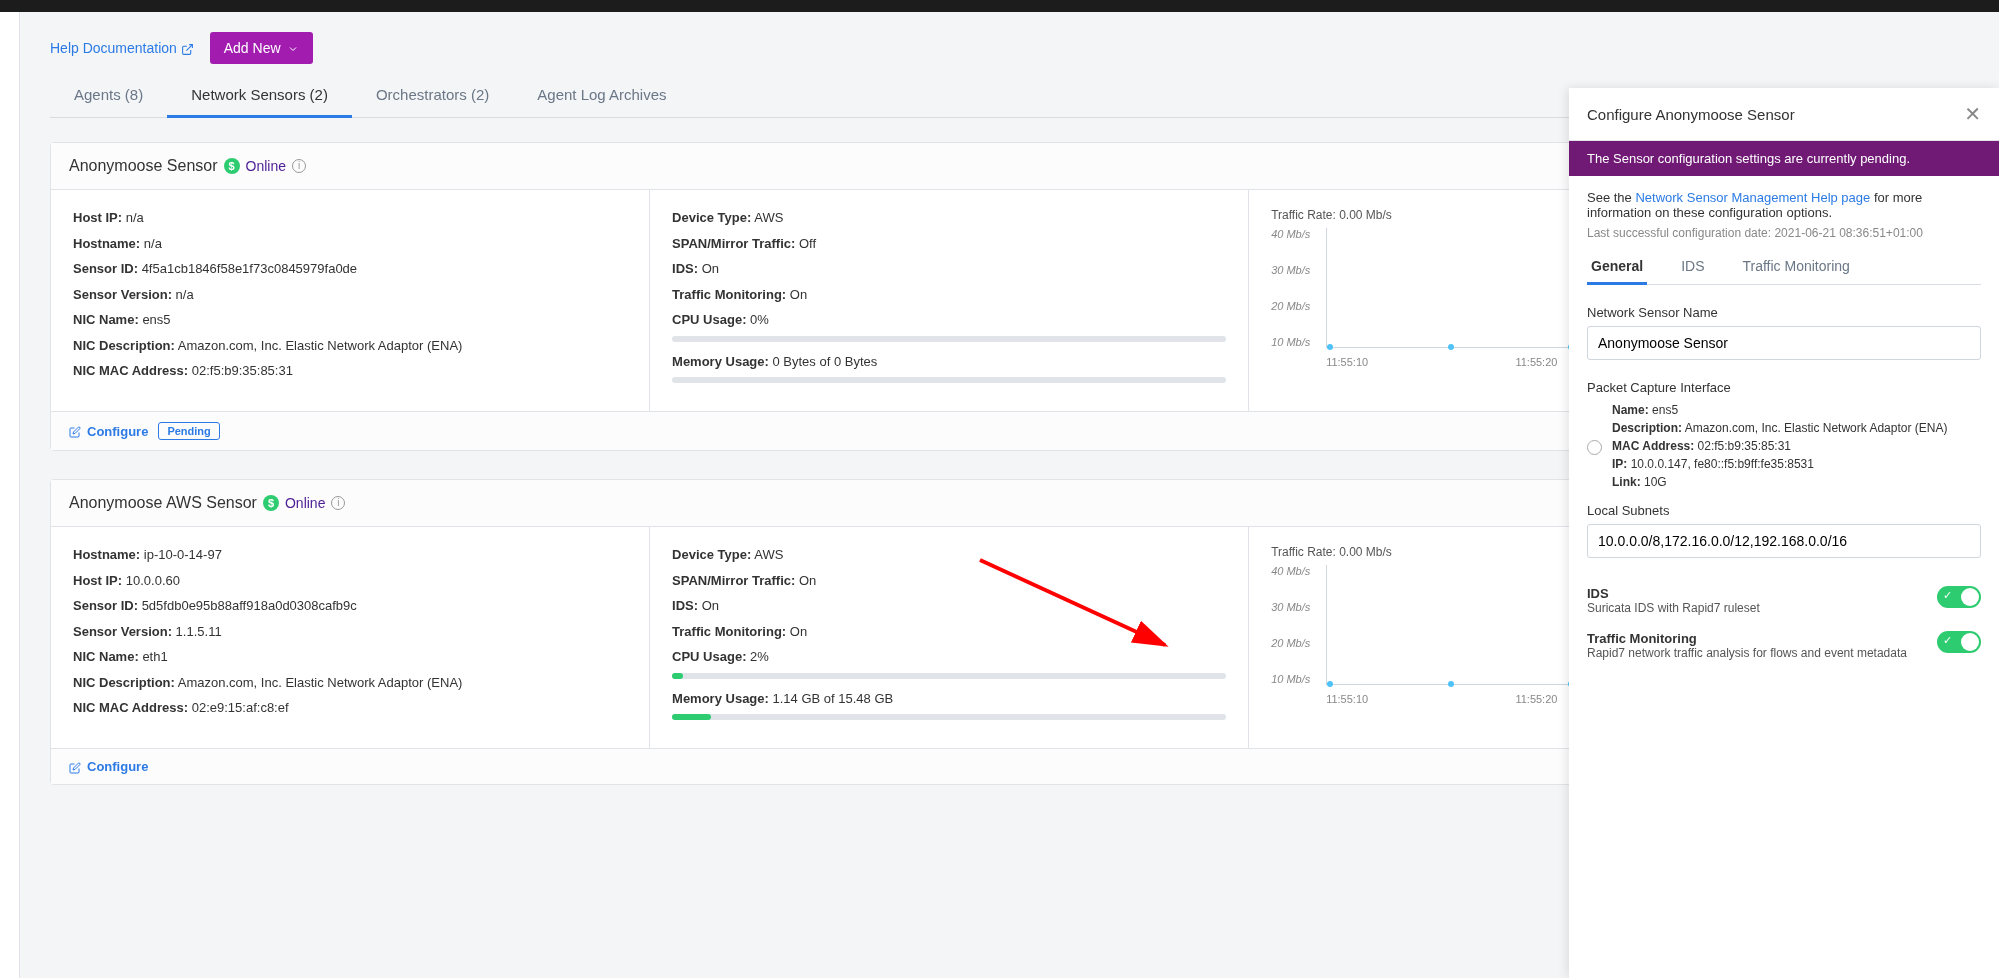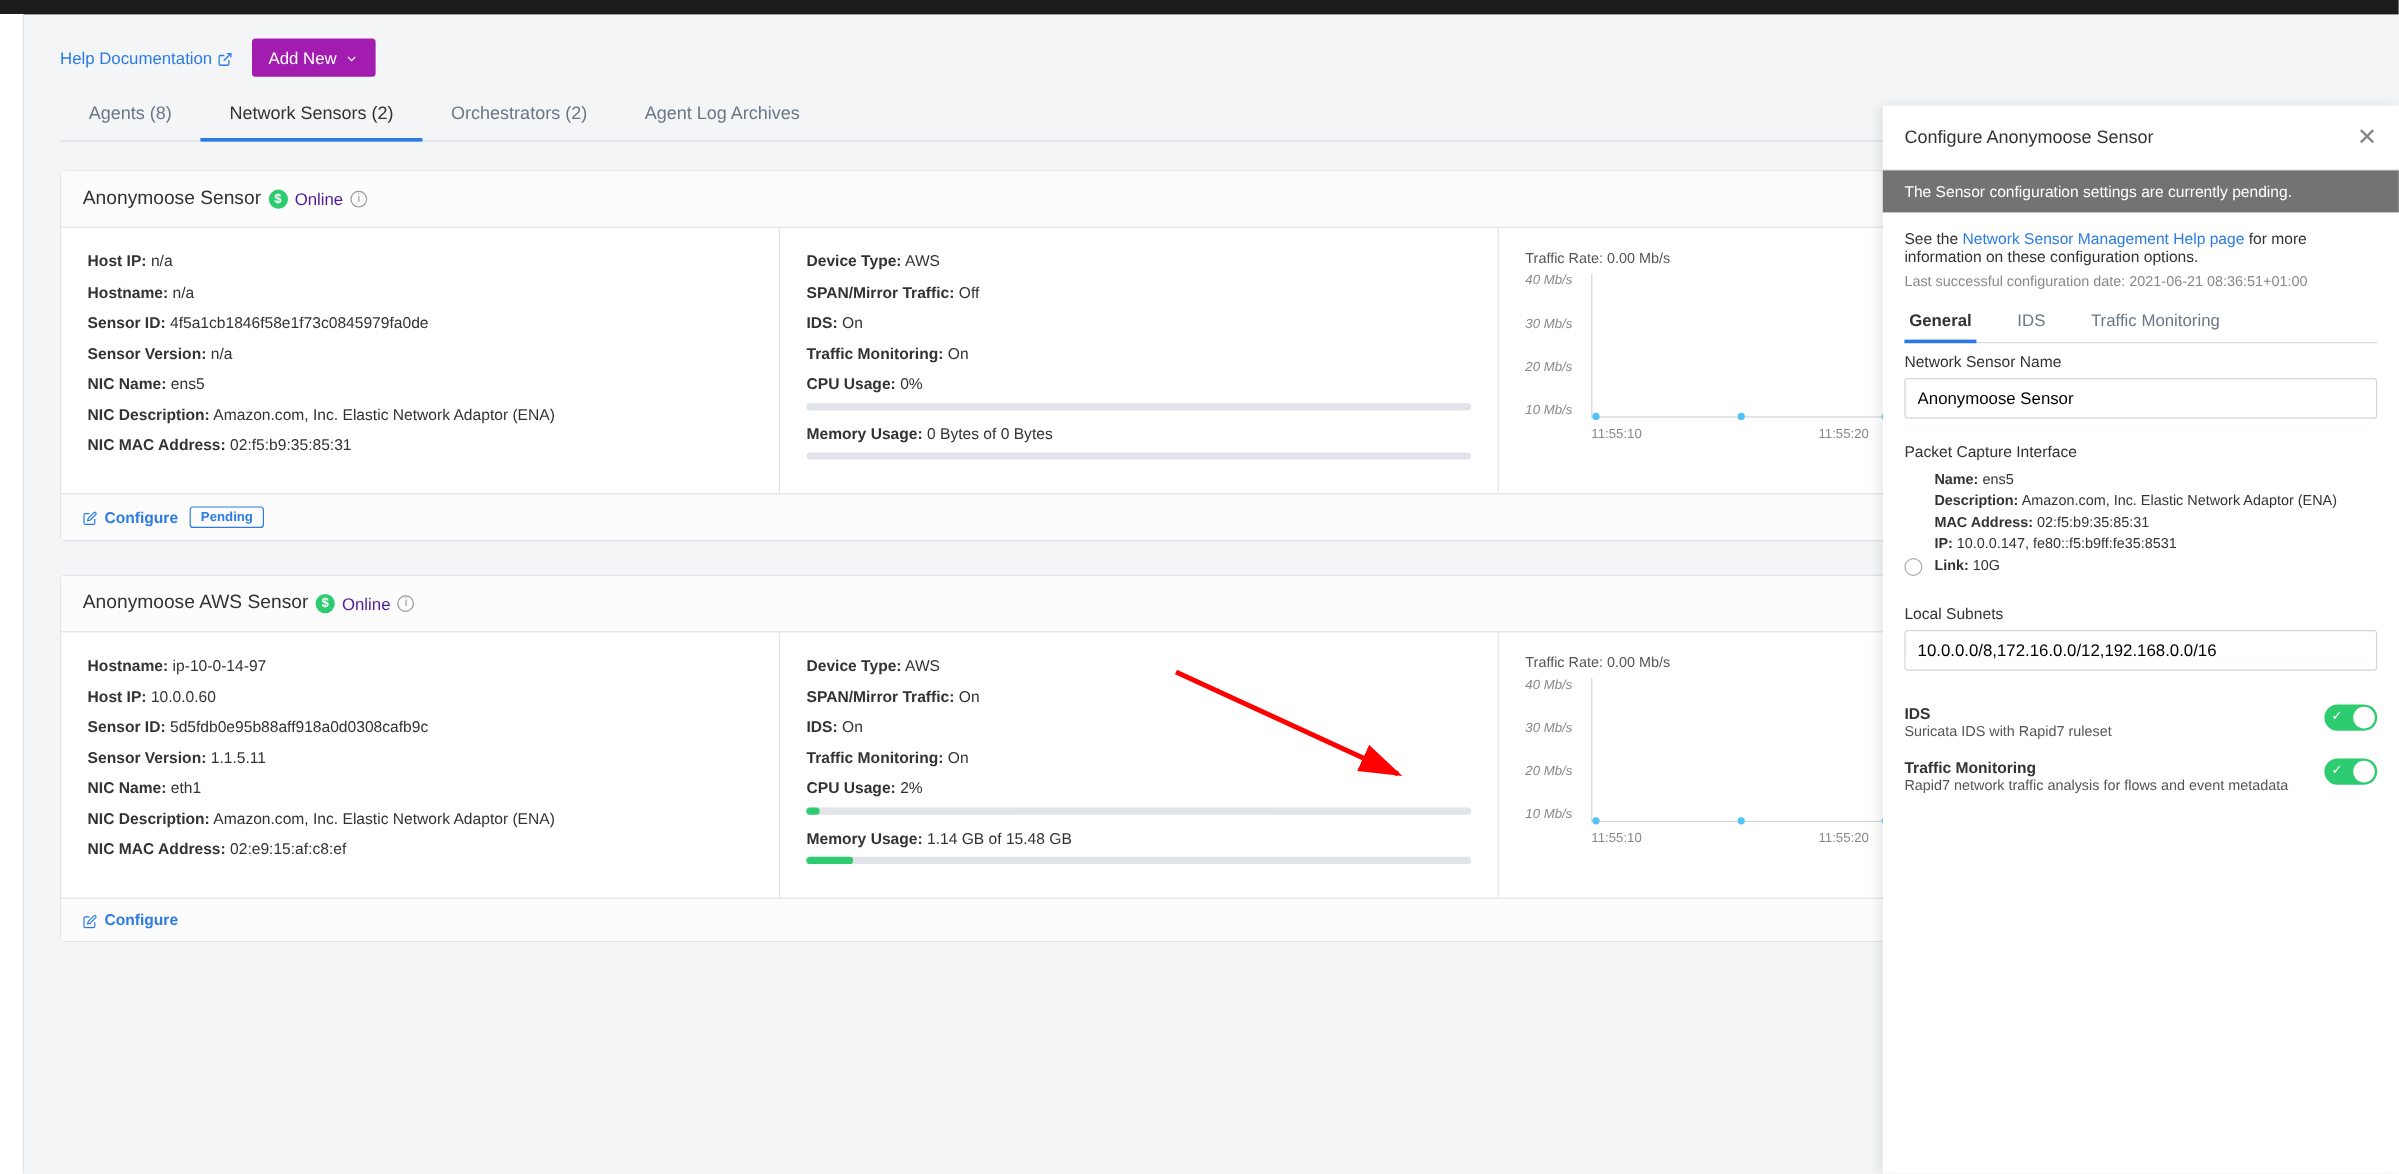--- a/index.html
+++ b/index.html
@@ -36,31 +36,31 @@
 .ylabels { position:absolute; left:0; top:20px; bottom:20px; width:50px; font-size:11px; color:#888; display:flex; flex-direction:column; justify-content:space-between;font-style:italic;}
 .plot { position:absolute; left:55px; right:10px; top:20px; bottom:20px; border-bottom:1px solid #cfd6dd; border-left:1px solid #cfd6dd;}
 .xlabels { position:absolute; left:55px; right:10px; bottom:0; display:flex; justify-content:space-between; font-size:11px; color:#888;}
 .dots { position:absolute; bottom:-3px; left:0; right:0; display:flex; justify-content:space-between;}
 .dot { width:6px; height:6px; border-radius:50%; background:#4fc3f7;}
 
 .panel { position: fixed; right: 0; top: 88px; bottom: 0; width: 430px; background: #fff; box-shadow: -2px 0 10px rgba(0,0,0,0.1); display:flex; flex-direction:column; z-index:10;}
 .panel-head { padding: 14px 18px; display:flex; justify-content:space-between; align-items:center; border-bottom:1px solid #e0e4e8;}
 .panel-title { font-size: 15px; font-weight: 500; color:#333;}
 .close-x { font-size: 20px; color: #888; cursor:pointer; }
-.banner { background: #737373; color: #fff; padding: 10px 18px; font-size: 13px; }
+.banner { background: #701a75; color: #fff; padding: 10px 18px; font-size: 13px; }
 .panel-body { padding: 14px 18px; overflow-y:auto; flex:1;}
 .help-text { font-size:13px; color:#333; margin-bottom:6px;}
 .help-text a{color:#2c7be5; text-decoration:none;}
 .timestamp { font-size:12px; color:#888; margin-bottom:10px;}
-.panel-tabs { display:flex; gap:30px; border-bottom:1px solid #d8dde3; margin-bottom:8px;}
+.panel-tabs { display:flex; gap:30px; border-bottom:1px solid #d8dde3; margin-bottom:20px;}
 .ptab { padding:8px 4px; color:#6b7786; font-size:14px; cursor:pointer;}
 .ptab.active{ color:#333; font-weight:600; border-bottom:3px solid #2c7be5; margin-bottom:-1px;}
 .form-label { font-size:13px; font-weight:500; color:#333; margin-bottom:6px;}
 .text-input { width:100%; padding:8px 10px; border:1px solid #cfd6dd; border-radius:3px; font-size:14px; margin-bottom:20px;}
-.radio-row{ display:flex; gap:10px; align-items:flex-end; margin-bottom:24px;}
+.radio-row{ display:flex; gap:10px; align-items:center; margin-bottom:12px;}
 .radio-circle{ width:15px; height:15px; border:1.5px solid #aaa; border-radius:50%; margin-top:2px; flex-shrink:0;}
 .small-kv{ font-size:12px; color:#333; line-height:1.5;}
 .small-kv .k{font-weight:600;}
 .toggle-row{ display:flex; justify-content:space-between; align-items:flex-start; padding:8px 0;}
 .toggle-info .tlabel{font-weight:600; font-size:13px; color:#333;}
 .toggle-info .tdesc{font-size:12px; color:#555;}
 .toggle { width:44px; height:22px; background:#2ecc71; border-radius:11px; position:relative; flex-shrink:0;}
 .toggle::after{content:''; position:absolute; right:2px; top:2px; width:18px; height:18px; background:#fff; border-radius:50%;}
 .toggle::before{content:'✓'; position:absolute; left:6px; top:3px; color:#fff; font-size:11px;}
 .arrow { position: fixed; z-index: 20; pointer-events:none; }

